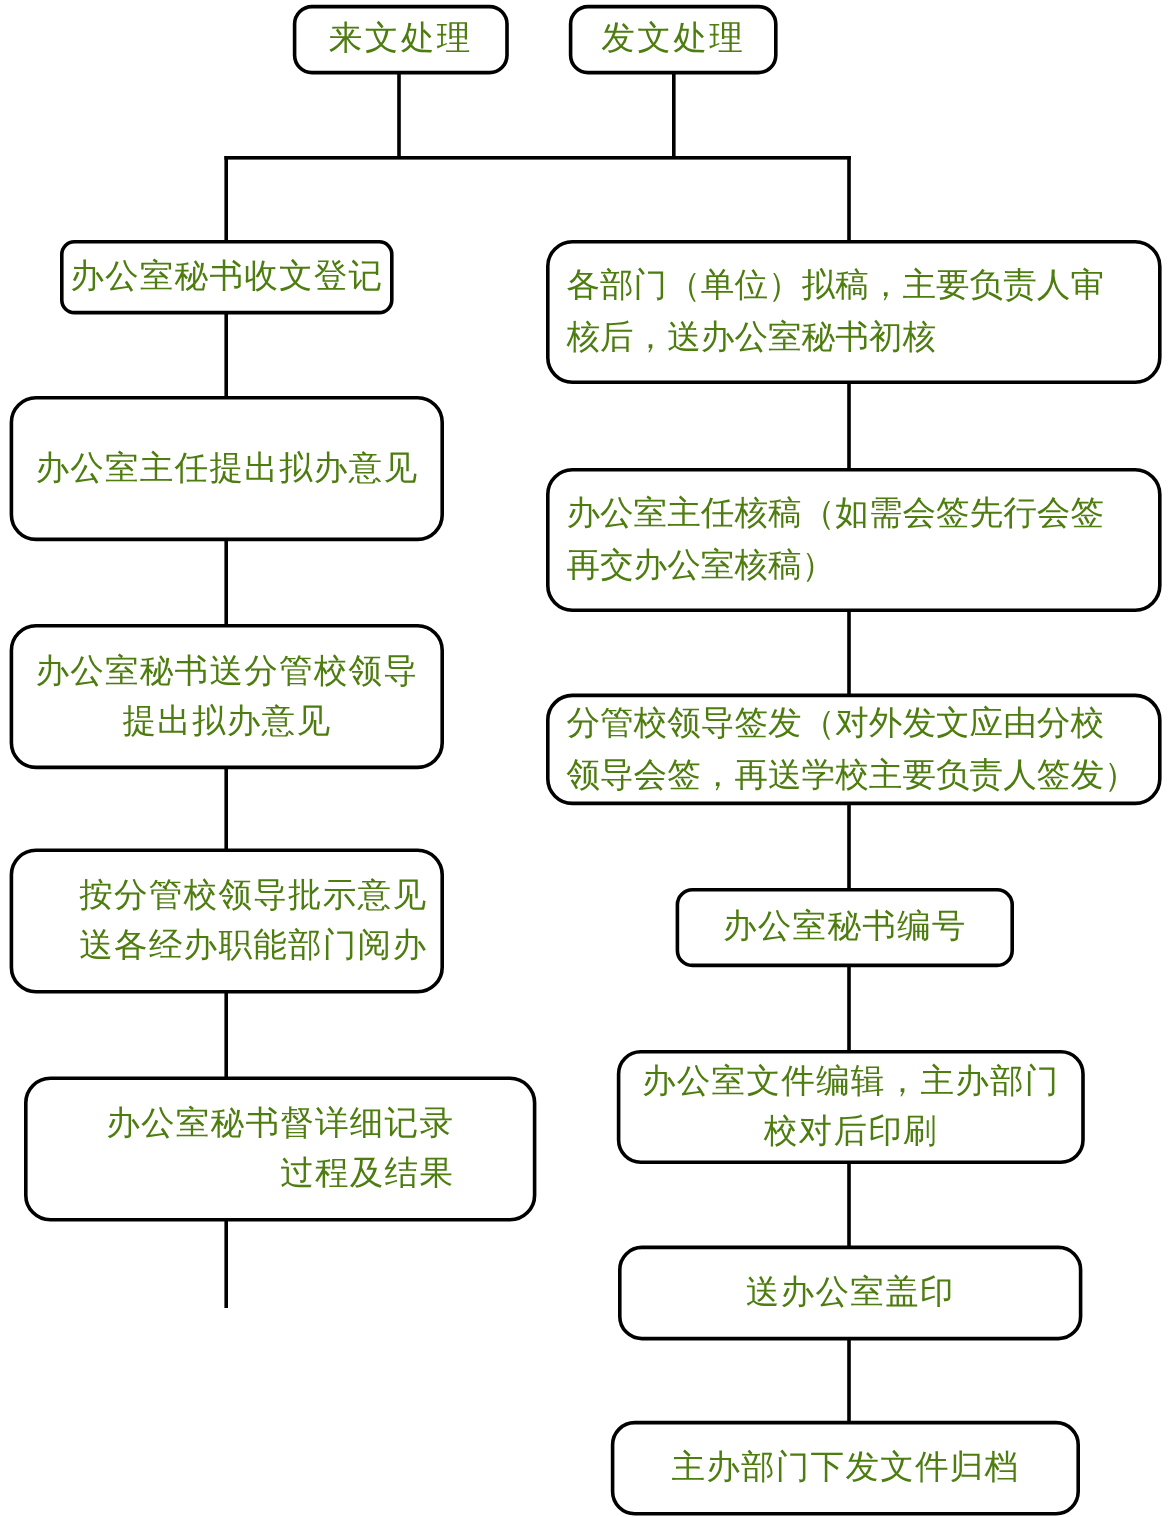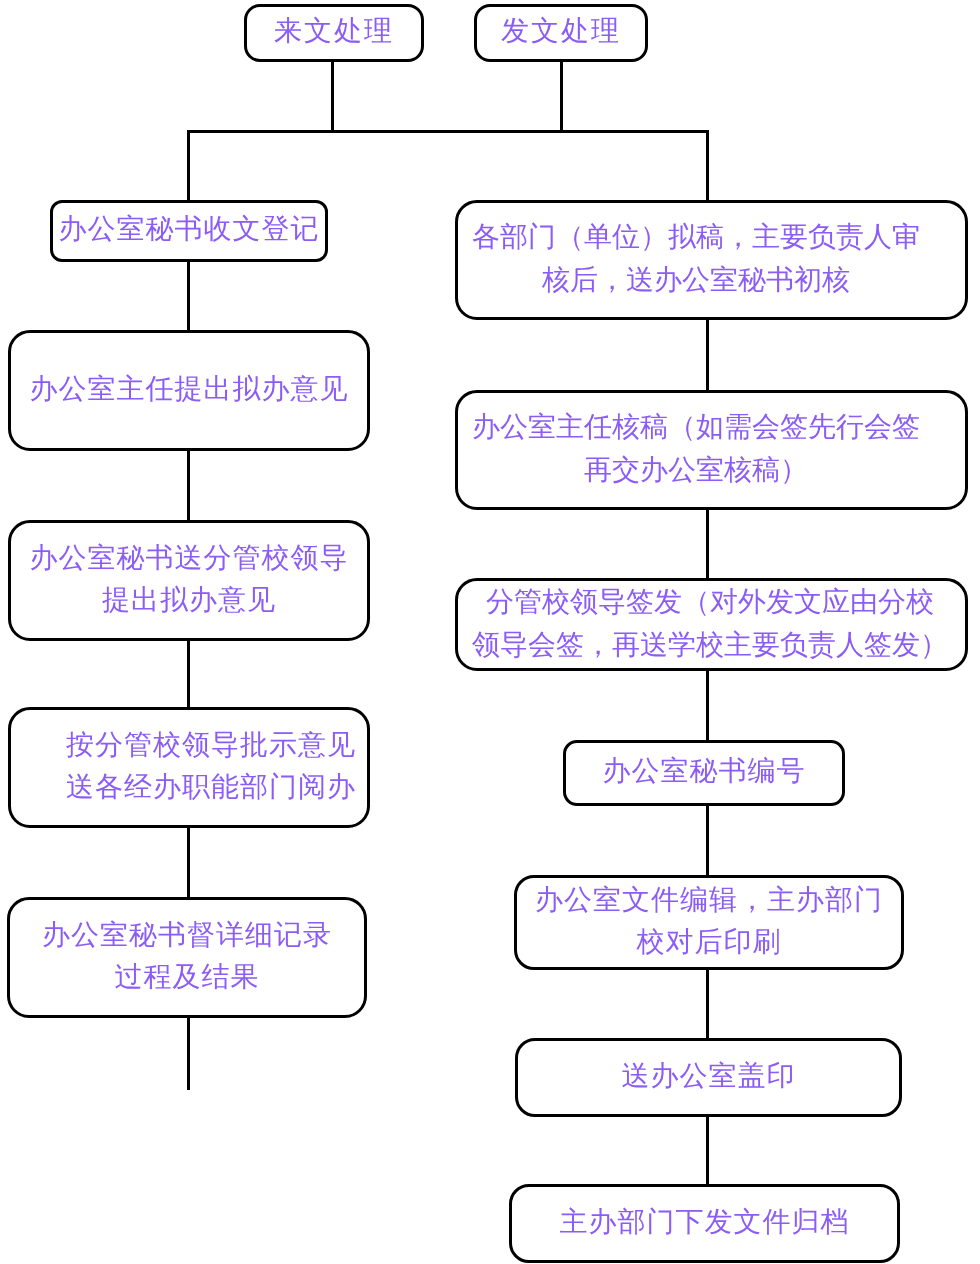--- a/index.html
+++ b/index.html
@@ -5,22 +5,22 @@
   html, body {
     margin: 0;
     padding: 0;
     background: #ffffff;
   }
   .canvas {
     position: relative;
     width: 980px;
     height: 1264px;
     background: #ffffff;
-    font-family: Liberation Mono, monospace;
-    color: #8b5cf6;
+    font-family: Liberation Serif, serif;
+    color: #4d7c0f;
     overflow: hidden;
   }
   .line {
     position: absolute;
     background: #000000;
   }
   .node {
     position: absolute;
     box-sizing: border-box;
     border: 3px solid #000000;
@@ -37,21 +37,21 @@
   }
   .node--header {
     border-radius: 16px;
     letter-spacing: 2px;
   }
   .node--small {
     border-radius: 12px;
   }
   .node--left {
     justify-content: flex-start;
-    text-align: center;
+    text-align: left;
     padding: 0 14px;
     line-height: 43px;
     letter-spacing: 0;
   }
 </style>
 </head>
 <body>
 
 <div class="canvas">
 
@@ -76,21 +76,21 @@
 
   <div class="node node--header" style="left:244px; top:4px; width:180px; height:58px;">来文处理</div>
   <div class="node node--header" style="left:474px; top:4px; width:174px; height:58px;">发文处理</div>
 
   <div class="node node--small" style="left:50px; top:200px; width:278px; height:62px;">办公室秘书收文登记</div>
   <div class="node" style="left:8px; top:330px; width:362px; height:121px;">办公室主任提出拟办意见</div>
   <div class="node" style="left:8px; top:520px; width:362px; height:121px;">办公室秘书送分管校领导
 提出拟办意见</div>
   <div class="node" style="left:8px; top:707px; width:362px; height:121px;padding-left:44px;">按分管校领导批示意见
 送各经办职能部门阅办</div>
-  <div class="node" style="left:7px; top:897px; width:360px; height:121px;">办公室秘书督详细记录
+  <div class="node" style="left:20px; top:897px; width:427px; height:121px;text-align:right;">办公室秘书督详细记录
 过程及结果</div>
 
   <div class="node node--left" style="left:455px; top:200px; width:513px; height:120px;">各部门（单位）拟稿，主要负责人审
 核后，送办公室秘书初核</div>
   <div class="node node--left" style="left:455px; top:390px; width:513px; height:120px;">办公室主任核稿（如需会签先行会签
 再交办公室核稿）</div>
   <div class="node node--left" style="left:455px; top:578px; width:513px; height:93px;">分管校领导签发（对外发文应由分校
 领导会签，再送学校主要负责人签发）</div>
   <div class="node node--small" style="left:563px; top:740px; width:282px; height:66px; border-radius:14px;">办公室秘书编号</div>
   <div class="node" style="left:515px; top:1038px; width:387px; height:79px; border-radius:20px;">送办公室盖印</div>

